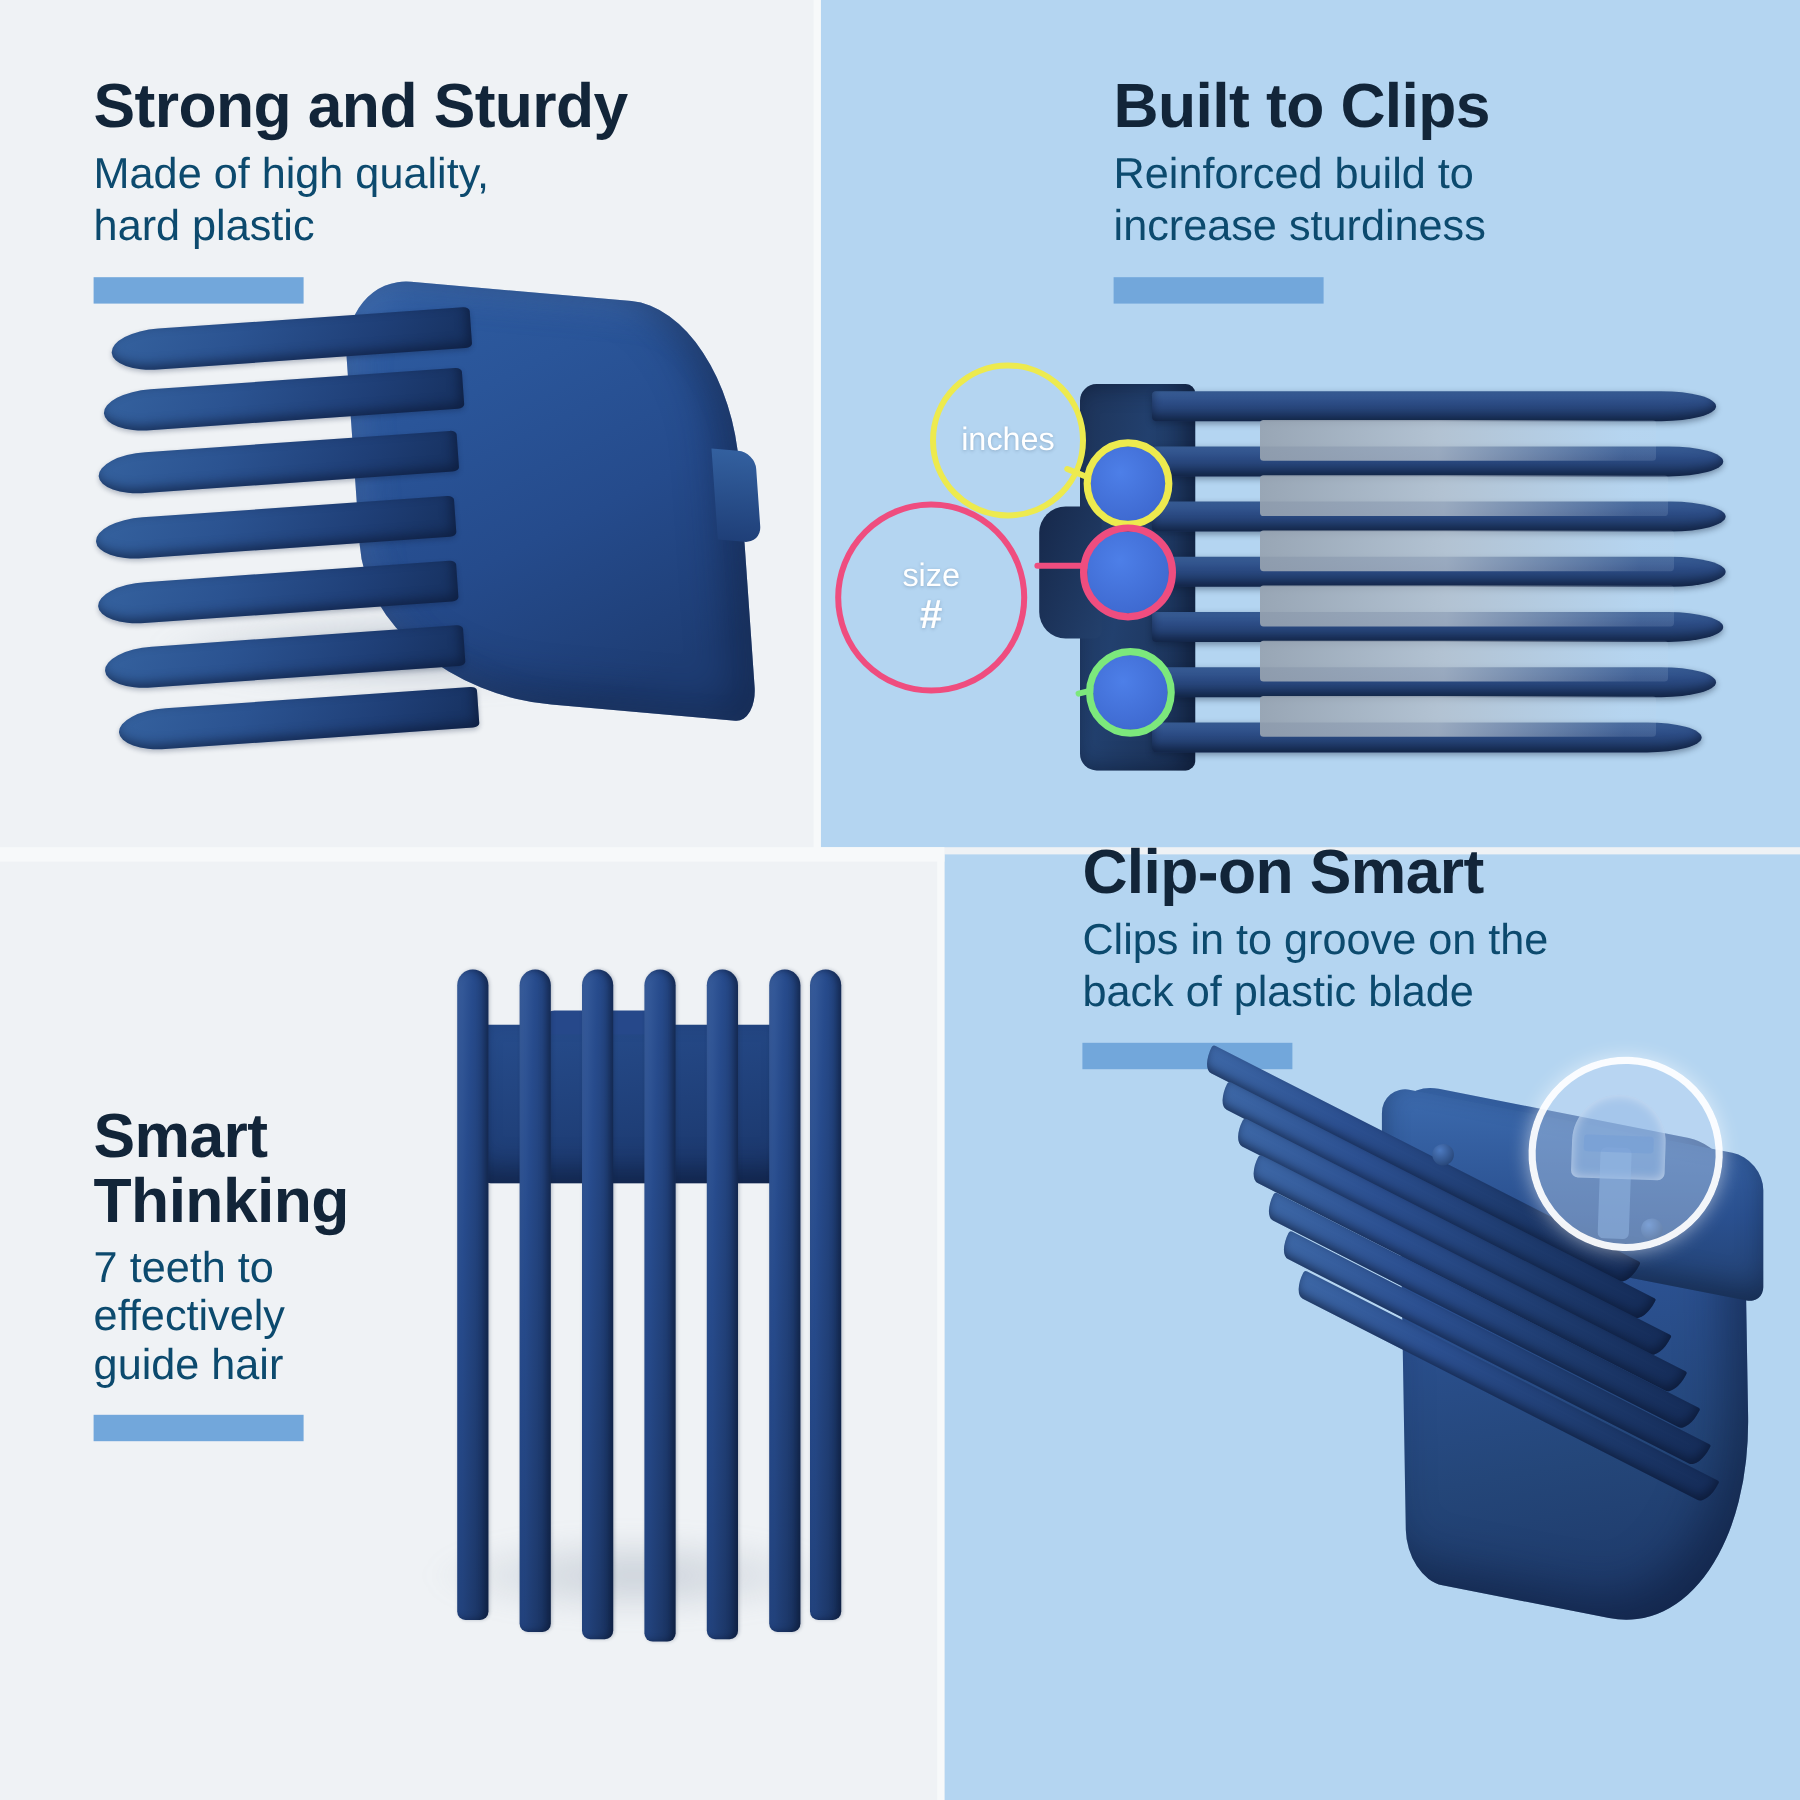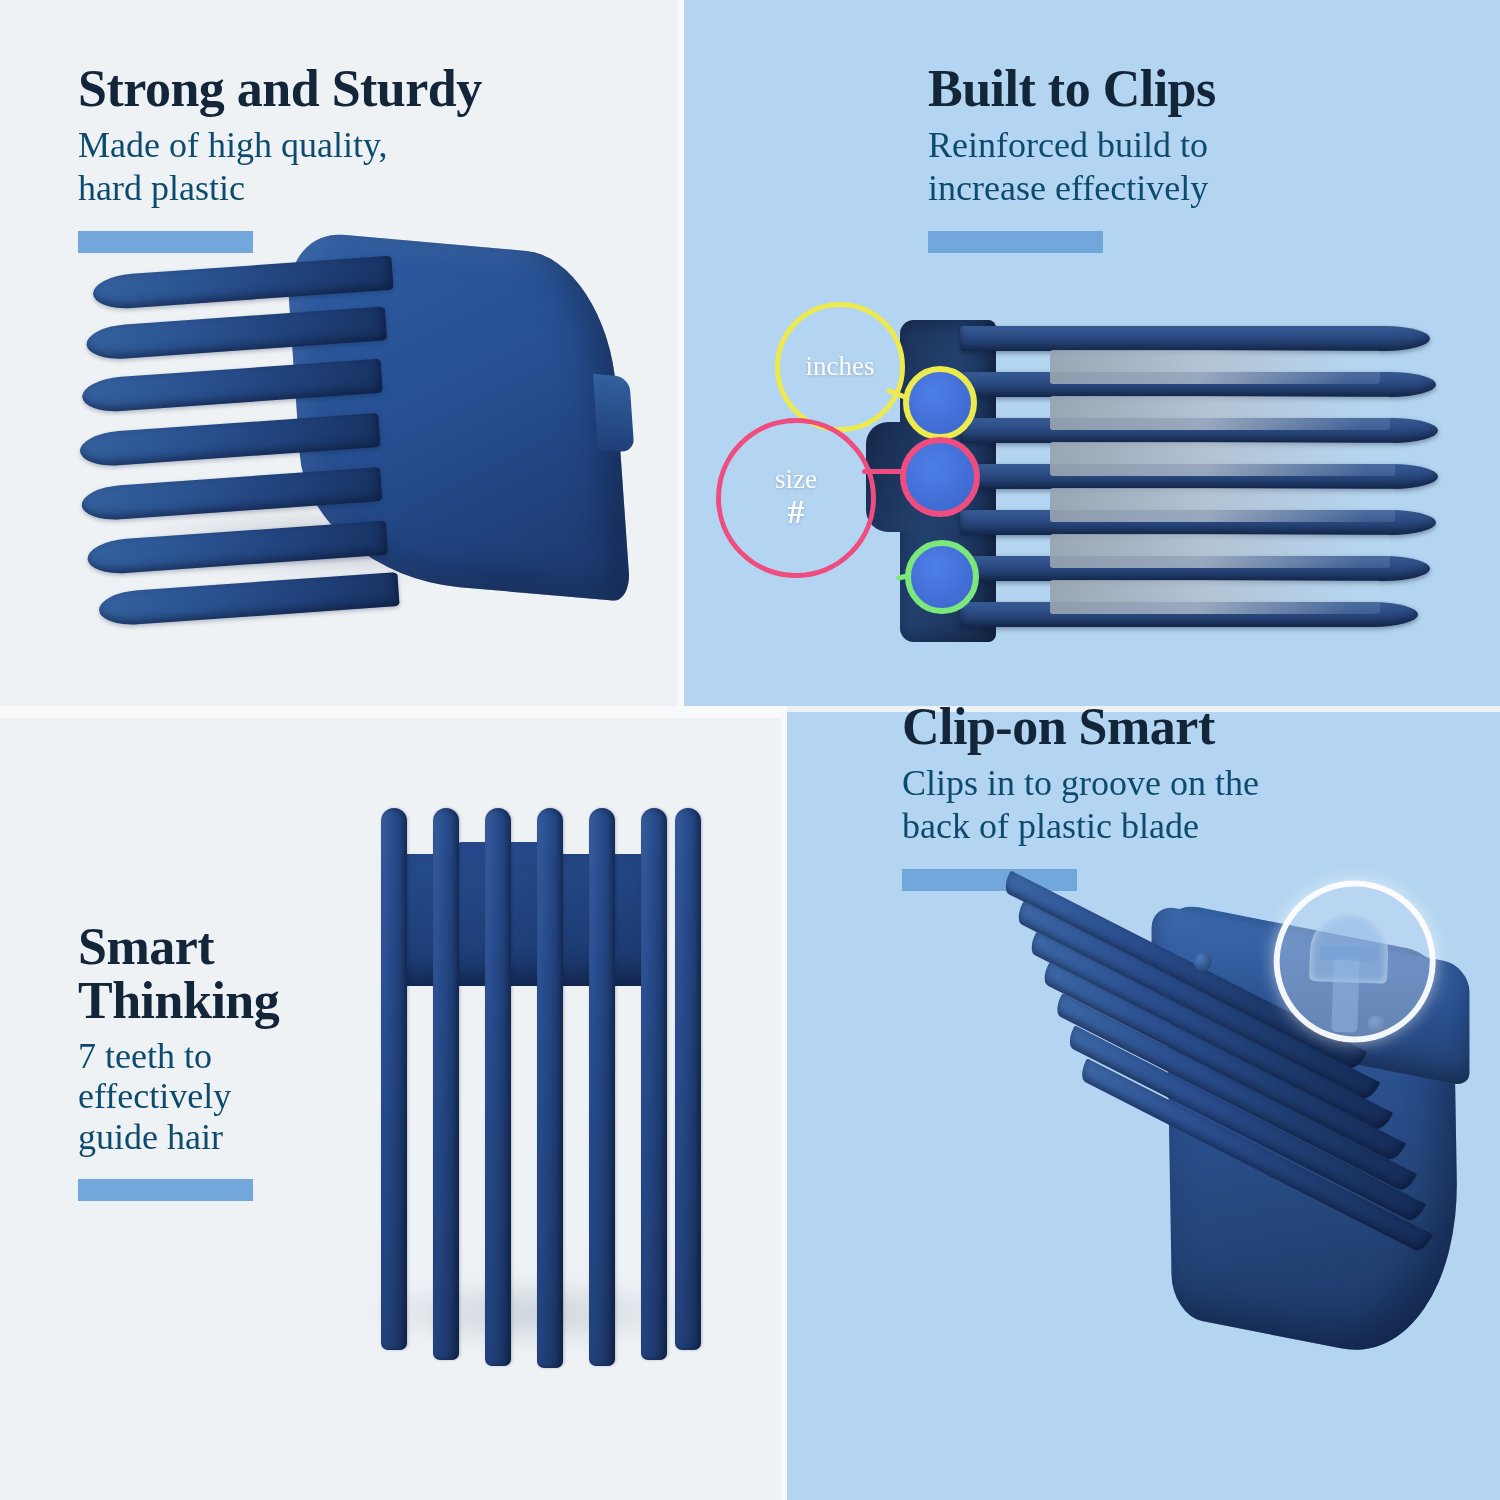--- a/index.html
+++ b/index.html
@@ -2,21 +2,21 @@
 <html><head>
 <meta charset="utf-8">
 <style>
   html,body{margin:0;padding:0;}
   body{
     width:1500px;height:1500px;
     background:#ffffff;
     font-family:"Liberation Sans","DejaVu Sans",sans-serif;
     overflow:hidden;
   }
-  .stage{position:relative;width:1500px;height:1500px;overflow:hidden;background:#eff2f5;font-family:Liberation Serif, serif;}
+  .stage{position:relative;width:1500px;height:1500px;overflow:hidden;background:#eff2f5;}
 
   
   .bg-white-tl{position:absolute;left:0;top:0;width:678px;height:712px;background:#eff2f5;}
   .bg-blue-tr{position:absolute;left:684px;top:0;width:816px;height:706px;background:#b4d5f1;}
   .bg-white-bl{position:absolute;left:0;top:718px;width:781px;height:782px;background:#eff2f5;}
   .bg-blue-br{position:absolute;left:787px;top:712px;width:713px;height:788px;background:#b4d5f1;}
   .gutter-v-top{position:absolute;left:678px;top:0;width:6px;height:712px;background:#f7f9fa;}
   .gutter-v-bot{position:absolute;left:781px;top:712px;width:6px;height:788px;background:#f7f9fa;}
   .gutter-h{position:absolute;left:0;top:706px;width:787px;height:12px;background:#f7f9fa;}
 
@@ -94,21 +94,21 @@
     background:linear-gradient(90deg,rgba(150,162,176,.92) 0%,rgba(178,190,203,.8) 45%,rgba(190,211,233,.15) 92%);
     border-radius:3px;
   }
   
   .callout{position:absolute;border-radius:50%;background:transparent;
     display:flex;align-items:center;justify-content:center;flex-direction:column;}
   .callout span{color:#ffffff;font-size:27px;line-height:1.02;font-weight:400;
      text-shadow:0 1px 3px rgba(40,60,90,.28);}
   .callout .hash{font-size:34px;font-weight:700;margin-top:2px;}
   .c-yellow{left:775px;top:302px;width:120px;height:120px;border:5px solid #edea4e;}
-  .c-pink{left:716px;top:418px;width:150px;height:150px;border:5px solid #ef4d7f;}
+  .c-pink{left:696px;top:418px;width:150px;height:150px;border:5px solid #ef4d7f;}
   .c-green{left:784px;top:540px;width:118px;height:118px;border:5px solid #7ce87c;}
   .ring{position:absolute;border-radius:50%;}
   .r-yellow{left:903px;top:366px;width:62px;height:62px;border:6px solid #edea4e;
     background:radial-gradient(circle at 40% 35%,#4d7fe8,#3a63c9);}
   .r-pink{left:900px;top:437px;width:68px;height:68px;border:6px solid #ef4d7f;
     background:radial-gradient(circle at 40% 35%,#4d7fe8,#3a63c9);}
   .r-green{left:905px;top:540px;width:62px;height:62px;border:6px solid #7ce87c;
     background:radial-gradient(circle at 40% 35%,#4d7fe8,#3a63c9);}
   .lead{position:absolute;height:5px;border-radius:3px;}
   .l-yellow{left:886px;top:393px;width:30px;background:#edea4e;transform:rotate(22deg);}
@@ -214,21 +214,21 @@
       <div class="fin tl-fin" style="left:-14px;top:174px;"></div>
       <div class="fin tl-fin" style="left:-16px;top:228px;"></div>
       <div class="fin tl-fin" style="left:-14px;top:282px;"></div>
       <div class="fin tl-fin" style="left:-6px;top:334px;"></div>
     </div>
   </div>
 
   <div class="block" id="tr-text">
     <h1 class="h1">Built to Clips</h1>
     <p class="sub">Reinforced build to
-increase effectively</p>
+increase sturdiness</p>
     <div class="accent"></div>
   </div>
 
   <div class="img-tr">
     <div class="tr-spine"></div>
     <div class="tr-tab"></div>
 
     <div class="tr-tooth" style="top:26px;width:470px;"></div>
     <div class="tr-tooth" style="top:72px;width:476px;"></div>
     <div class="tr-tooth" style="top:118px;width:478px;"></div>

